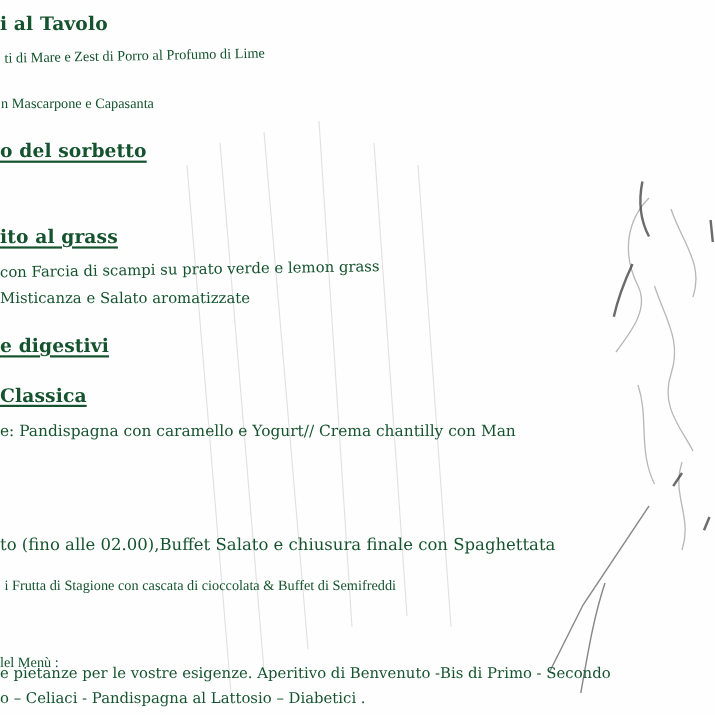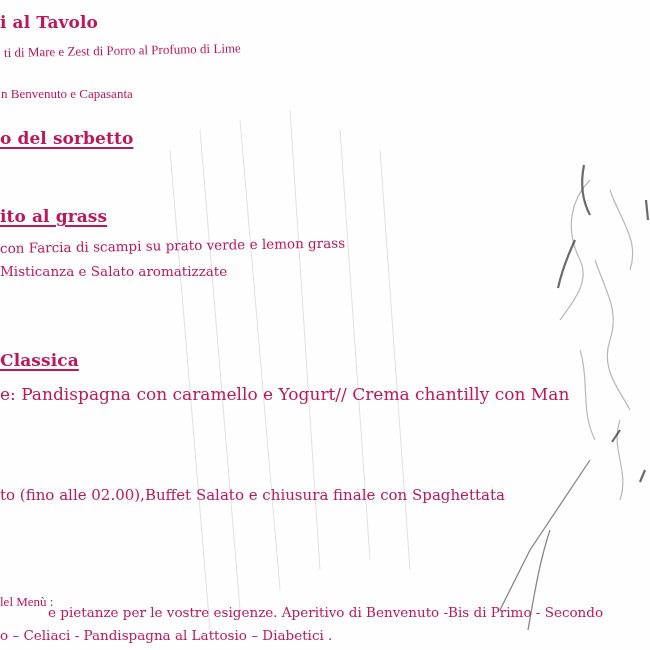--- a/index.html
+++ b/index.html
@@ -10,21 +10,21 @@
       overflow: hidden;
       background: #ffffff;
     }
     .page {
       position: relative;
       width: 650px;
       height: 650px;
       background: #fefefe;
       overflow: hidden;
       font-family: "DejaVu Serif", "Liberation Serif", serif;
-      color: #be185d;
+      color: #14532d;
     }
     .watermark {
       position: absolute;
       left: 150px;
       top: 90px;
       width: 500px;
       height: 560px;
       pointer-events: none;
     }
     .line {
@@ -44,21 +44,21 @@
     }
     .item {
       font-size: 13px;
       font-family: "Liberation Serif", "DejaVu Serif", serif;
     }
     .item-sans {
       font-size: 13.5px;
       font-family: "DejaVu Serif", serif;
     }
     .item-large {
-      font-size: 17px;
+      font-size: 14px;
       font-family: "DejaVu Serif", serif;
     }
     .bold-line {
       font-weight: normal;
       font-size: 15px;
       font-family: "DejaVu Serif", serif;
     }
   </style>
 </head>
 <body>
@@ -89,30 +89,32 @@
       <path d="M495 380 L 490 392"></path>
     </g>
     <g fill="none" stroke="#6a6a6a" stroke-width="1.3" opacity="0.8">
       <path d="M440 370 C 420 400, 400 430, 380 460 C 370 480, 360 500, 350 520"></path>
       <path d="M400 440 C 390 470, 385 500, 378 540"></path>
     </g>
   </svg>
 
   <div class="line heading" style="top:12px; left:0px;">i al Tavolo</div>
   <div class="line item" style="top:45px; left:4px; transform:rotate(-1.1deg); transform-origin:left;">ti di Mare e Zest di Porro al Profumo di Lime</div>
-  <div class="line item" style="top:86px; left:1px;">n Benvenuto e  Capasanta</div>
+  <div class="line item" style="top:86px; left:1px;">n Mascarpone e  Capasanta</div>
 
   <div class="line heading underline" style="top:128px; left:0px;text-align:center;">o del sorbetto</div>
 
   <div class="line heading underline" style="top:206px; left:0px;">ito al grass</div>
   <div class="line item-sans" style="top:240px; left:0px; transform:rotate(-0.9deg); transform-origin:left;"> con Farcia di scampi  su prato verde e lemon grass</div>
   <div class="line item-sans" style="top:263px; left:0px;">Misticanza e Salato aromatizzate</div>
 
+  <div class="line heading underline" style="top:305px; left:0px;">e digestivi</div>
 
   <div class="line heading underline" style="top:350px; left:0px;">Classica</div>
   <div class="line item-large" style="top:384px; left:0px;">e: Pandispagna con caramello e Yogurt// Crema chantilly con Man</div>
 
   <div class="line bold-line" style="top:486px; left:0px;">to (fino alle 02.00),Buffet  Salato e chiusura  finale  con Spaghettata</div>
+  <div class="line item" style="top:524px; left:4px;">i Frutta di Stagione  con cascata di cioccolata &amp; Buffet di Semifreddi</div>
   <div class="line item" style="top:570px; left:0px;margin-top:24px;">lel Menù :</div>
-  <div class="line item-sans" style="top:604px; left:0px;padding-left:48px;">e pietanze per le vostre esigenze. Aperitivo di Benvenuto -Bis di Primo - Secondo</div>
+  <div class="line item-sans" style="top:604px; left:0px;">e pietanze per le vostre esigenze. Aperitivo di Benvenuto -Bis di Primo - Secondo</div>
   <div class="line item-sans" style="top:627px; left:0px;">o – Celiaci - Pandispagna al Lattosio – Diabetici .</div>
 
 </div>
 
 </body></html>

